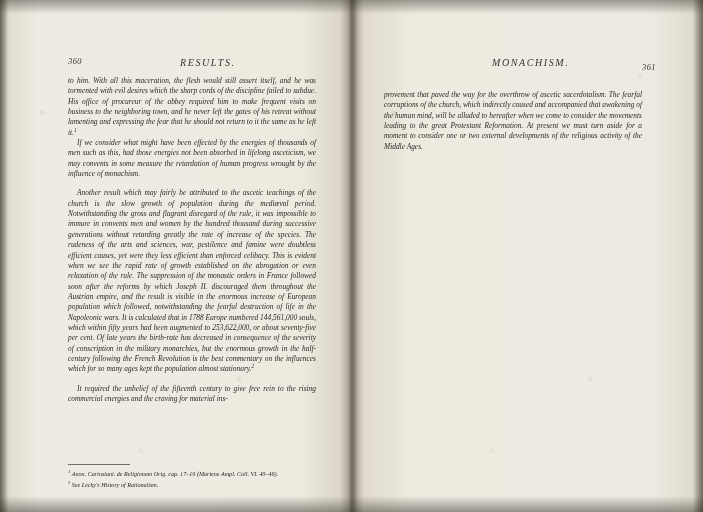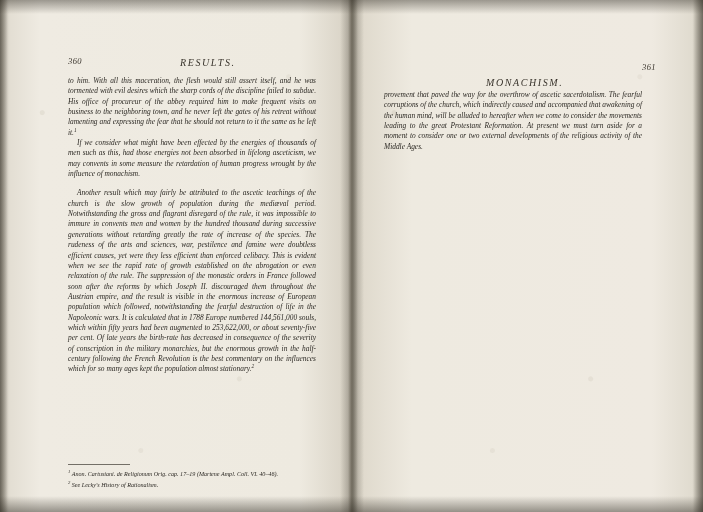--- a/index.html
+++ b/index.html
@@ -167,33 +167,34 @@
 
     <div class="folio" style="left:68px;">360</div>
     <div class="running-head" style="left:180px;">RESULTS.</div>
 
     <div class="body-col" style="left:68px; top:76px; width:248px;">
       <p class="noindent"><span>to him. With all this maceration, the flesh would still assert itself, and he was tormented with evil desires which the sharp cords of the discipline failed to subdue. His office of procureur of the abbey required him to make frequent visits on business to the neighboring town, and he never left the gates of his retreat without lamenting and expressing the fear that he should not return to it the same as he left it.</span><sup>1</sup></p>
       <p>If we consider what might have been effected by the energies of thousands of men such as this, had those energies not been absorbed in lifelong asceticism, we may convents in some measure the retardation of human progress wrought by the influence of monachism.</p>
       <div class="gap"></div>
       <p><span>Another result which may fairly be attributed to the ascetic teachings of the church is the slow growth of population during the mediæval period. Notwithstanding the gross and flagrant disregard of the rule, it was impossible to immure in convents men and women by the hundred thousand during successive generations without retarding greatly the rate of increase of the species. The rudeness of the arts and sciences, war, pestilence and famine were doubtless efficient causes, yet were they less efficient than enforced celibacy. This is evident when we see the rapid rate of growth established on the abrogation or even relaxation of the rule. The suppression of the monastic orders in France followed soon after the reforms by which Joseph II. discouraged them throughout the Austrian empire, and the result is visible in the enormous increase of European population which followed, notwithstanding the fearful destruction of life in the Napoleonic wars. It is calculated that in 1788 Europe numbered 144,561,000 souls, which within fifty years had been augmented to 253,622,000, or about seventy-five per cent. Of late years the birth-rate has decreased in consequence of the severity of conscription in the military monarchies, but the enormous growth in the half-century following the French Revolution is the best commentary on the influences which for so many ages kept the population almost stationary.</span><sup>2</sup></p>
       <div class="gap"></div>
+      <p>It required the unbelief of the fifteenth century to give free rein to the rising commercial energies and the craving for material ins-</p>
     </div>
 
     <div class="footnote-rule"></div>
     <div class="footnotes">
       <p><span class="fn-mark">1</span><span>Anon. Cartusiani. de Religionum Orig. cap. 17–19 (Martene Ampl. Coll. VI. 40–46).</span></p>
       <p><span class="fn-mark">2</span><span>See Lecky's History of Rationalism.</span></p>
     </div>
   </div>
 
   <div class="page page-right">
     <div class="grain"></div>
 
-    <div class="running-head" style="left:134px;margin-top:20px;">MONACHISM.</div>
+    <div class="running-head" style="left:140px;">MONACHISM.</div>
     <div class="folio" style="left:290px;margin-top:6px;">361</div>
 
     <div class="body-col" style="left:32px; top:76px; width:258px;margin-top:14px;">
       <p class="noindent">provement that paved the way for the overthrow of ascetic sacerdotalism. The fearful corruptions of the church, which indirectly caused and accompanied that awakening of the human mind, will be alluded to hereafter when we come to consider the movements leading to the great Protestant Reformation. At present we must turn aside for a moment to consider one or two external developments of the religious activity of the Middle Ages.</p>
     </div>
   </div>
 
   <div class="gutter"></div>
   <div class="edge-dark-left"></div>
   <div class="edge-dark-right"></div>

